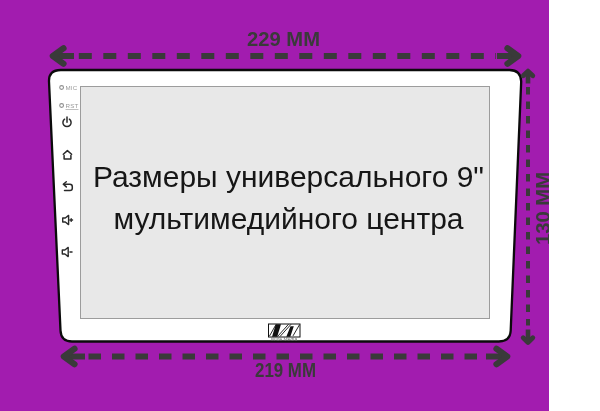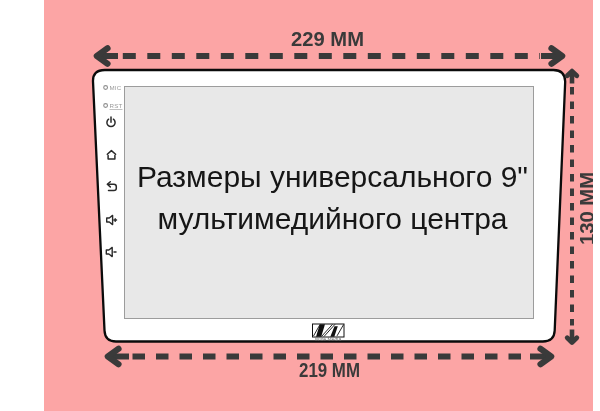--- a/index.html
+++ b/index.html
@@ -1,17 +1,17 @@
 <!DOCTYPE html>
 <html><head>
 <meta charset="utf-8">
 <style>
   html,body{margin:0;padding:0;background:#ffffff;}
-  .page{position:relative;width:549px;height:411px;background:#fca5a5;overflow:hidden;
-        font-family:"Liberation Sans", sans-serif;margin-left:44px;}
+  .page{position:relative;width:549px;height:411px;background:#a21caf;overflow:hidden;
+        font-family:"Liberation Sans", sans-serif;}
   svg text{font-family:"Liberation Sans", sans-serif;}
 </style>
 </head>
 <body>
 <div class="page">
 <svg width="600" height="411" viewBox="0 0 600 411" xmlns="http://www.w3.org/2000/svg">
 
   <text id="lab229" x="283.5" y="46" text-anchor="middle" font-size="19.5" font-weight="bold" fill="#3a3a3a" textLength="73" lengthAdjust="spacingAndGlyphs">229 MM</text>
 
   <g stroke="#3a3a3a" fill="none">

